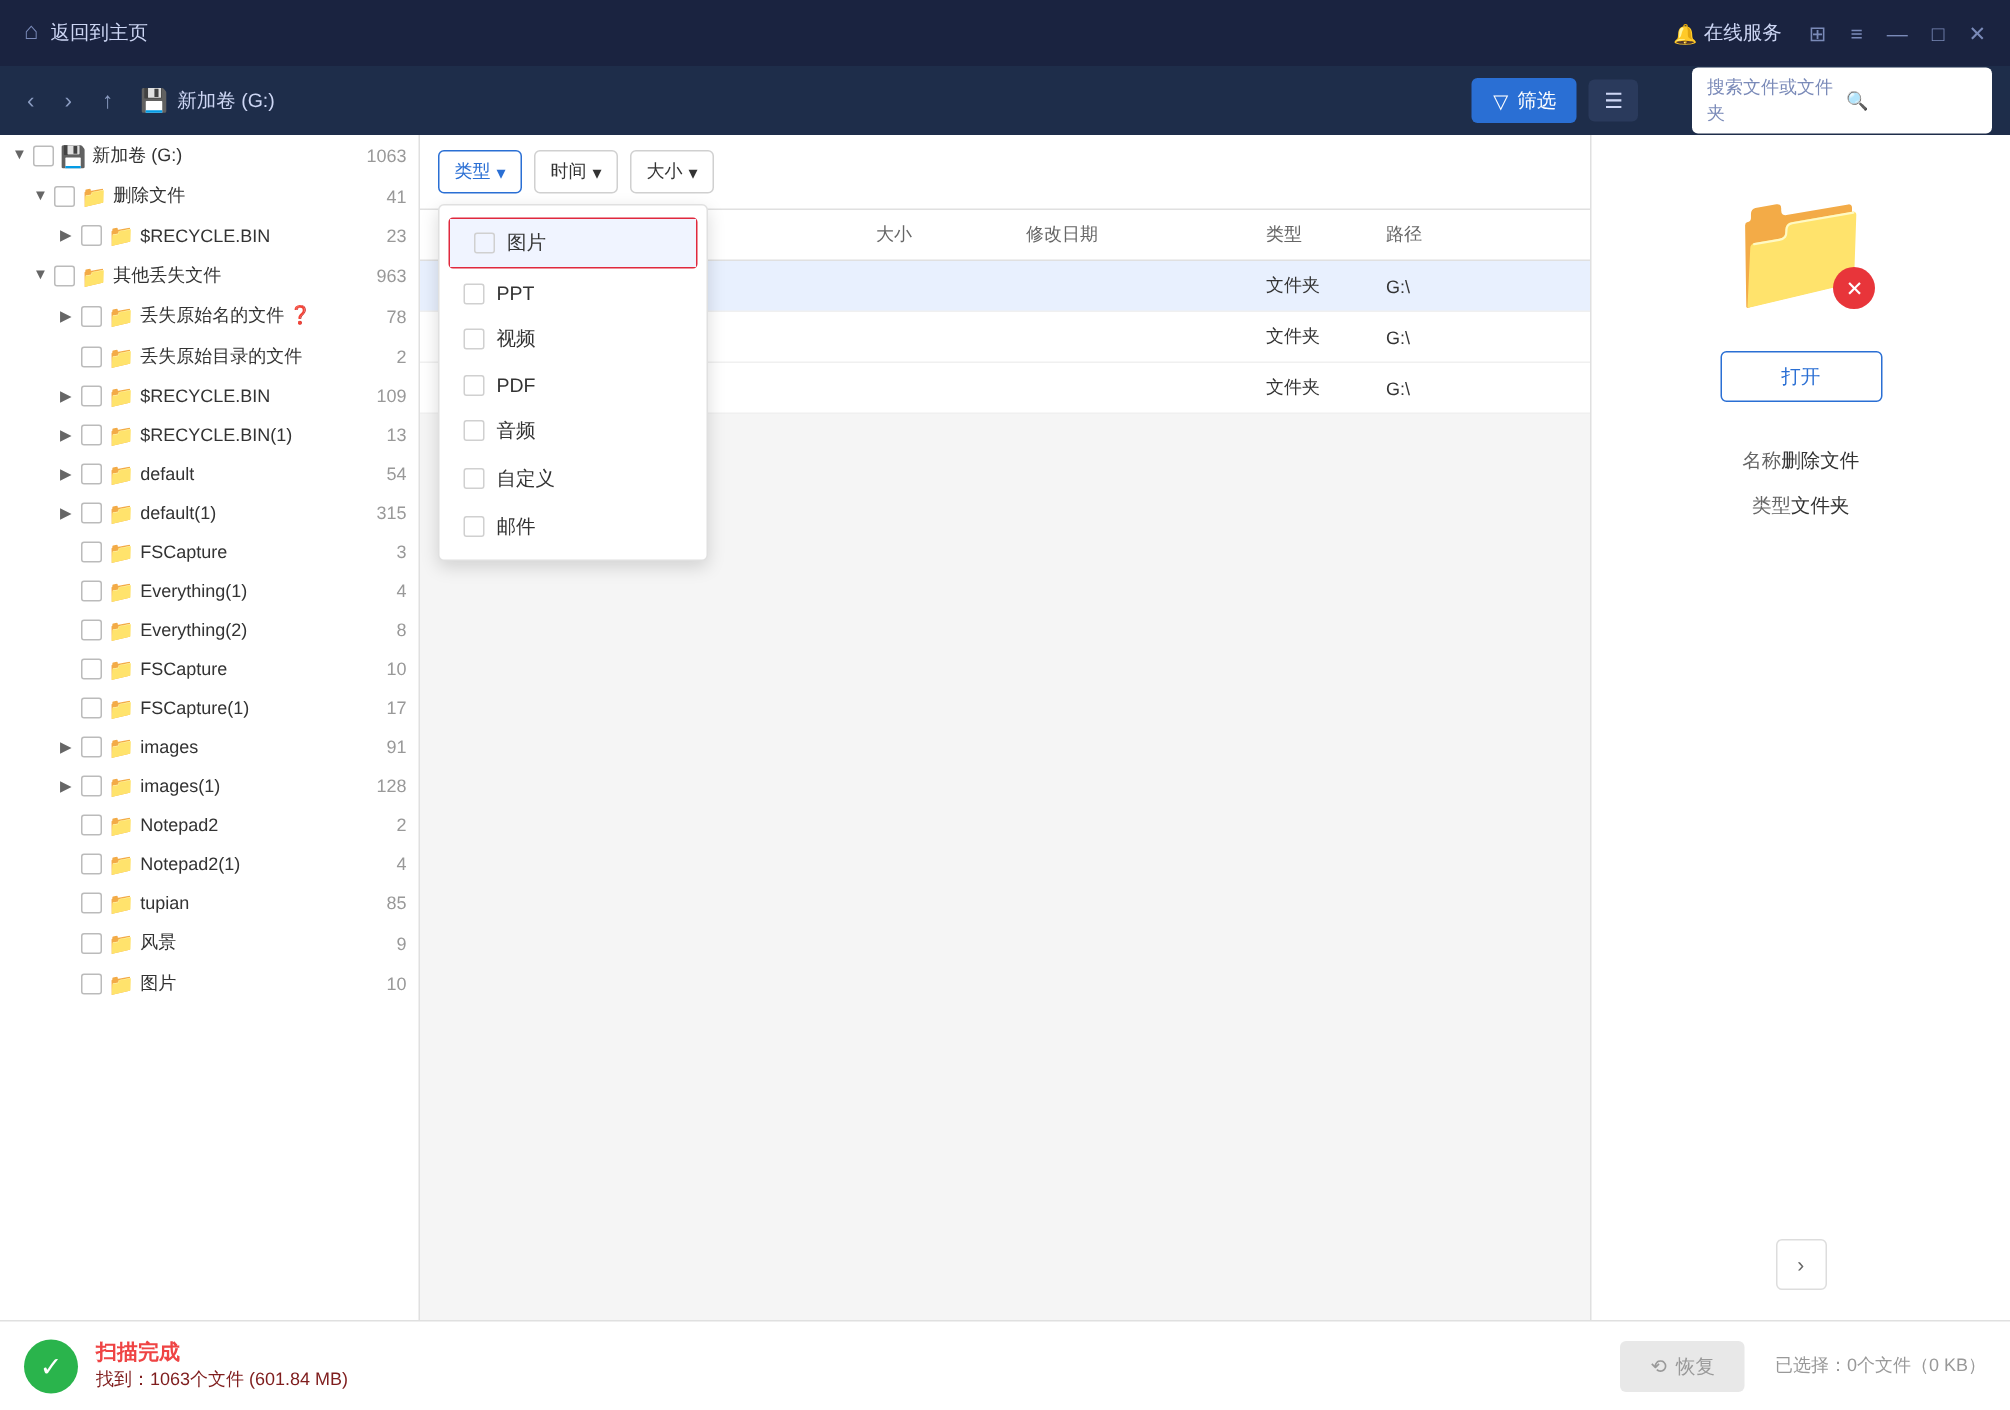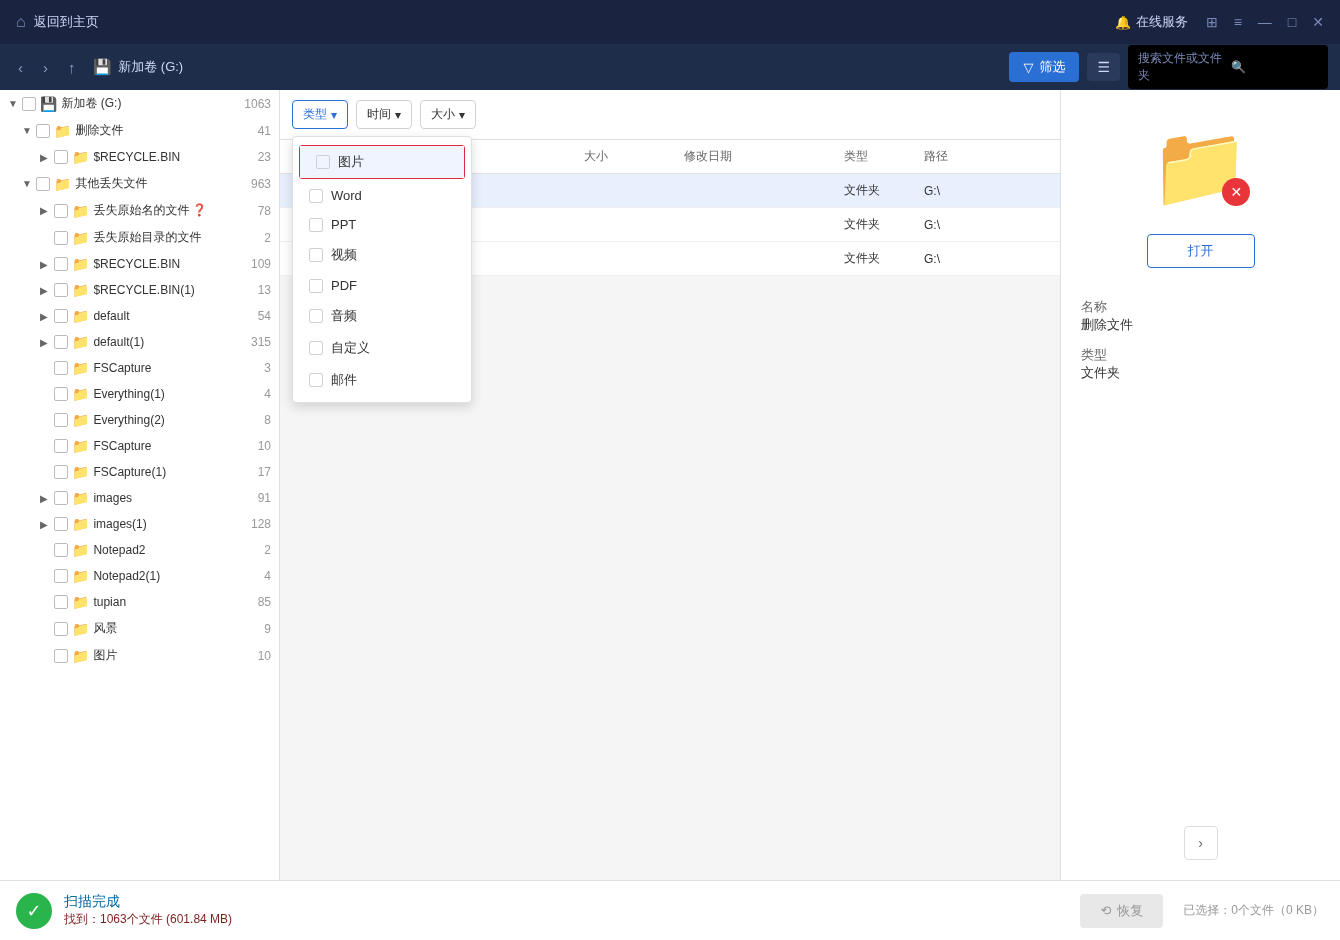--- a/index.html
+++ b/index.html
@@ -67,27 +67,28 @@
       border: none;
       color: #cdd6f4;
       padding: 6px 10px;
       border-radius: 4px;
       cursor: pointer;
       font-size: 14px;
     }
     .search-bar {
       display: flex;
       align-items: center;
-      background: #000000;
+      background: #ffffff;
       border-radius: 4px;
       padding: 5px 10px;
       width: 200px;
       gap: 6px;
       color: #7a8ab8;
       cursor: pointer;
+      margin-left: 28px;
     }
     .search-bar span { color: #7a8ab8; font-size: 12px; flex: 1; }
 
     
     .main-area {
       display: flex;
       height: calc(940px - 44px - 46px - 60px);
       background: #f5f5f5;
     }
 
@@ -262,21 +263,20 @@
       font-size: 13px;
       margin-bottom: 30px;
       text-align: center;
     }
     .info-row {
       width: 100%;
       display: flex;
       justify-content: center;
       margin-bottom: 12px;
       font-size: 13px;
-      flex-direction: column;
     }
     .info-label { color: #666; }
     .info-value { color: #333; font-weight: 500; }
     .info-nav-btn {
       margin-top: auto;
       background: white;
       border: 1px solid #ddd;
       border-radius: 4px;
       width: 34px;
       height: 34px;
@@ -304,21 +304,21 @@
       background: #2ab44c;
       border-radius: 50%;
       display: flex;
       align-items: center;
       justify-content: center;
       color: white;
       font-size: 18px;
       flex-shrink: 0;
     }
     .status-text { flex: 1; }
-    .status-title { font-size: 14px; color: #0369a1; font-weight: 400; }
+    .status-title { font-size: 14px; color: #ef4444; font-weight: 700; }
     .status-sub { font-size: 12px; color: #7f1d1d; }
     .restore-btn {
       background: #e8e8e8;
       border: none;
       color: #999;
       padding: 8px 20px;
       border-radius: 4px;
       font-size: 13px;
       cursor: not-allowed;
       display: flex;
@@ -546,24 +546,20 @@
         <span>大小</span>
         <span>▾</span>
       </div>
 
       <div class="dropdown-menu">
         <div class="highlighted-border">
           <div class="dropdown-item highlighted">
             <span class="dropdown-checkbox"></span>
             <span>图片</span>
           </div>
-        </div>
-        <div class="dropdown-item">
-          <span class="dropdown-checkbox"></span>
-          <span>Word</span>
         </div>
         <div class="dropdown-item">
           <span class="dropdown-checkbox"></span>
           <span>PPT</span>
         </div>
         <div class="dropdown-item">
           <span class="dropdown-checkbox"></span>
           <span>视频</span>
         </div>
         <div class="dropdown-item">

